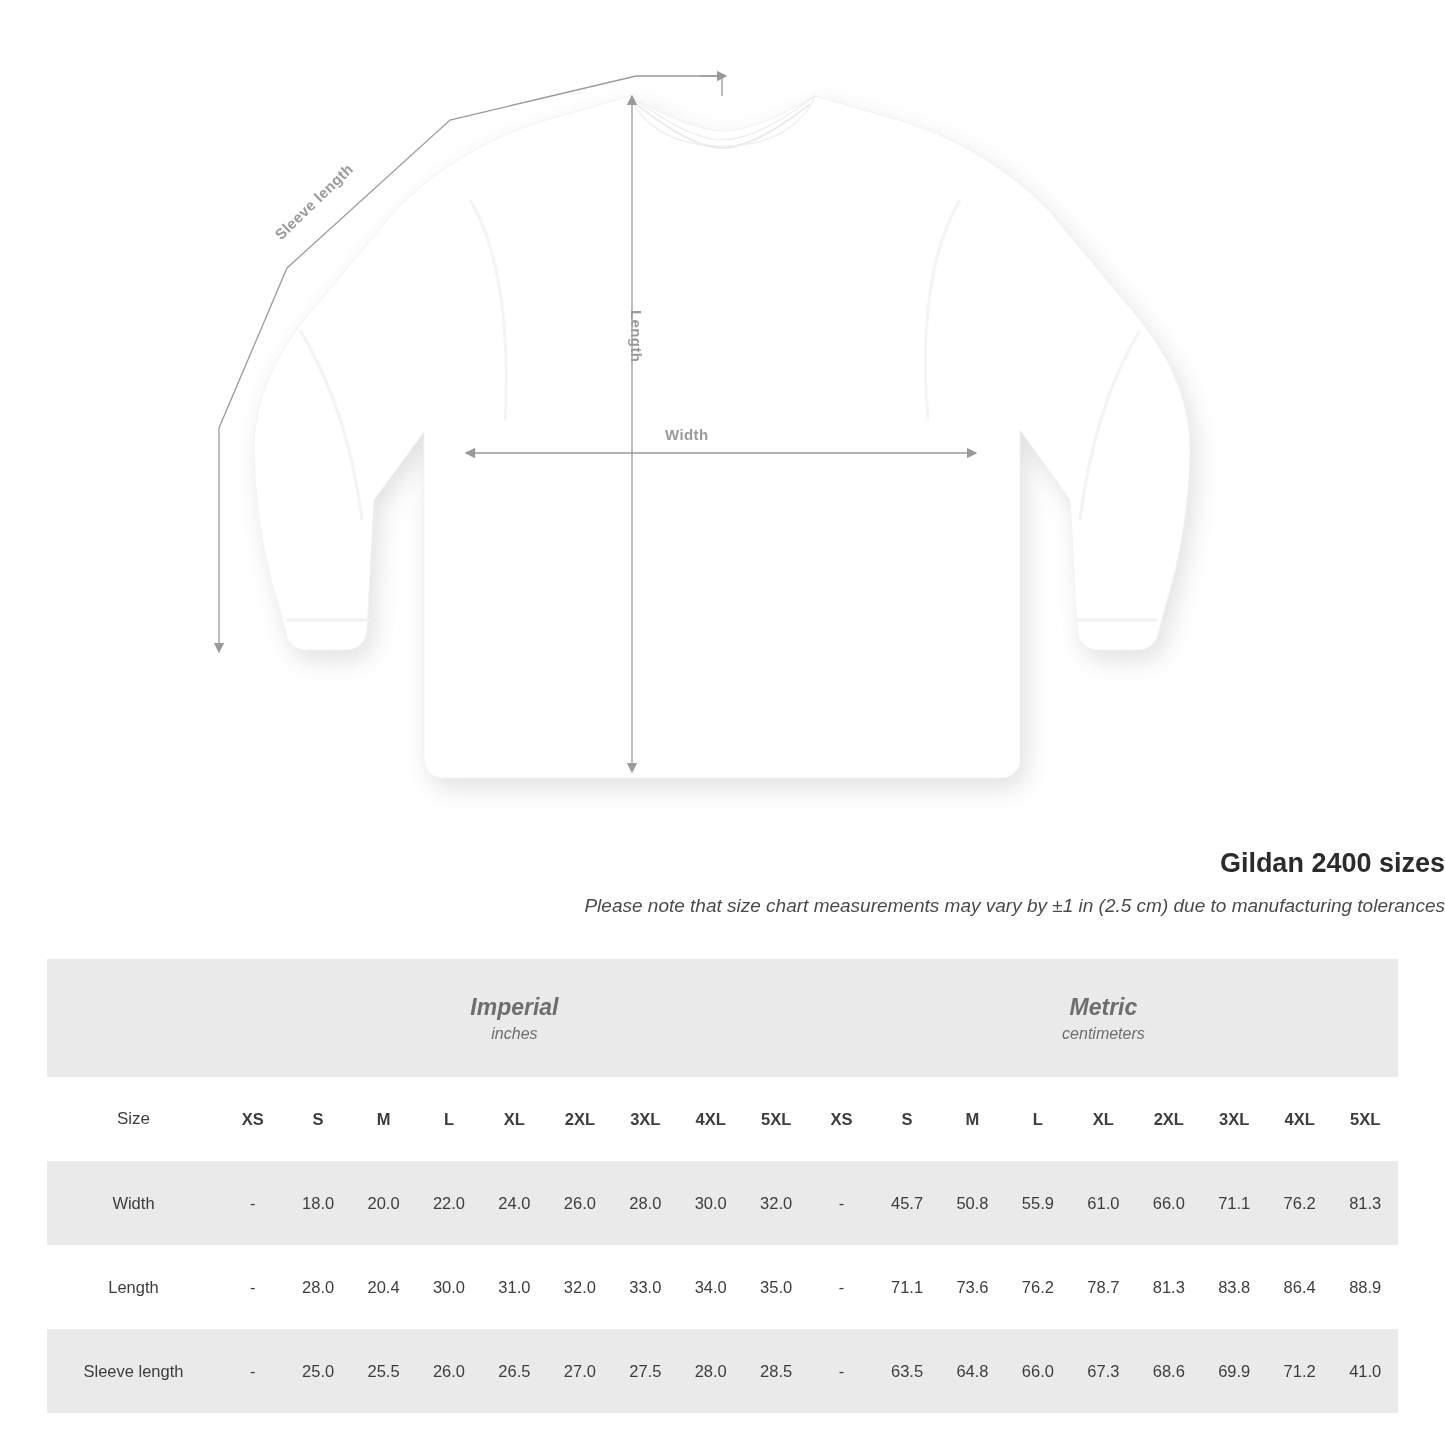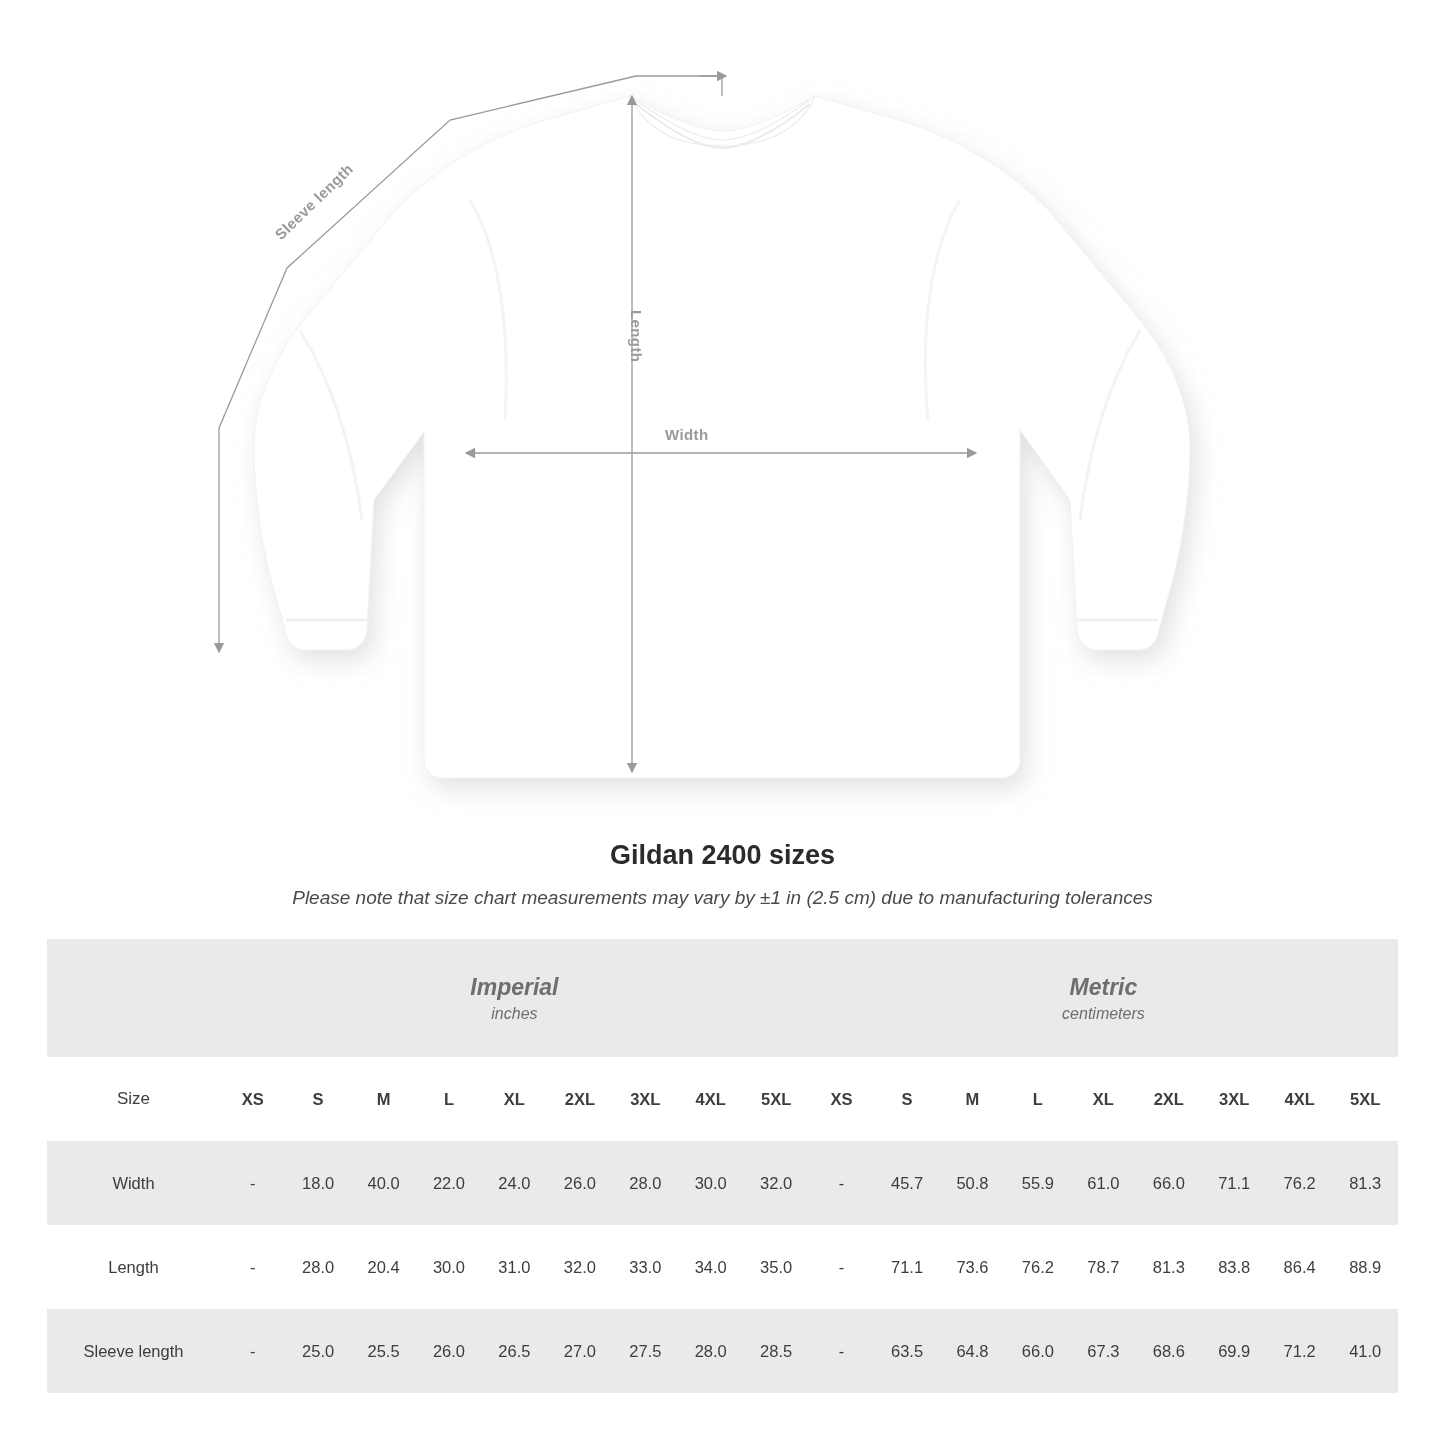--- a/index.html
+++ b/index.html
@@ -47,39 +47,39 @@
   }
   .dim-label.sleeve-label {
     left: 283px;
     top: 226px;
     transform: rotate(-44deg);
     transform-origin: left bottom;
   }
 
   
   .title-block {
-    text-align: center;
-    margin-top: 20px;
+    text-align: right;
+    margin-top: 28px;
   }
   .chart-title {
     font-size: 27px;
     font-weight: bold;
     color: #2b2b2b;
     margin: 0 0 16px 0;
   }
   .chart-note {
     font-size: 19px;
     font-style: italic;
     color: #4a4a4a;
     margin: 0;
   }
 
   
   .table-wrap {
-    margin: 30px 47px 0 47px;
+    margin: 42px 47px 0 47px;
     width: 1351px;
   }
   table.size-table {
     border-collapse: collapse;
     width: 100%;
     table-layout: fixed;
   }
   table.size-table td,
   table.size-table th {
     padding: 0;
@@ -257,21 +257,21 @@
         <td>2XL</td>
         <td>3XL</td>
         <td>4XL</td>
         <td>5XL</td>
       </tr>
 
       <tr class="data-row alt row-width">
         <td class="rowhead">Width</td>
         <td>-</td>
         <td>18.0</td>
-        <td>40.0</td>
+        <td>20.0</td>
         <td>22.0</td>
         <td>24.0</td>
         <td>26.0</td>
         <td>28.0</td>
         <td>30.0</td>
         <td>32.0</td>
         <td>-</td>
         <td>45.7</td>
         <td>50.8</td>
         <td>55.9</td>

